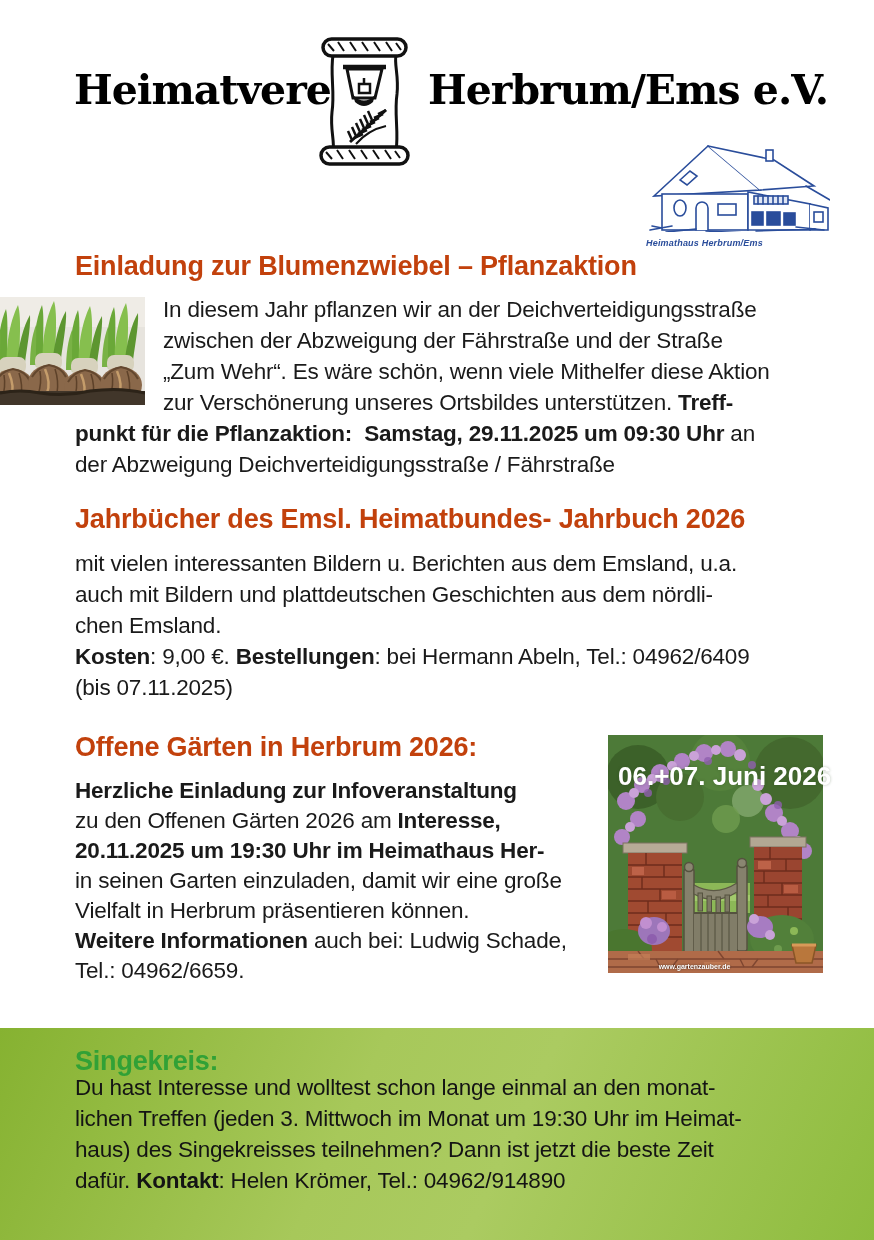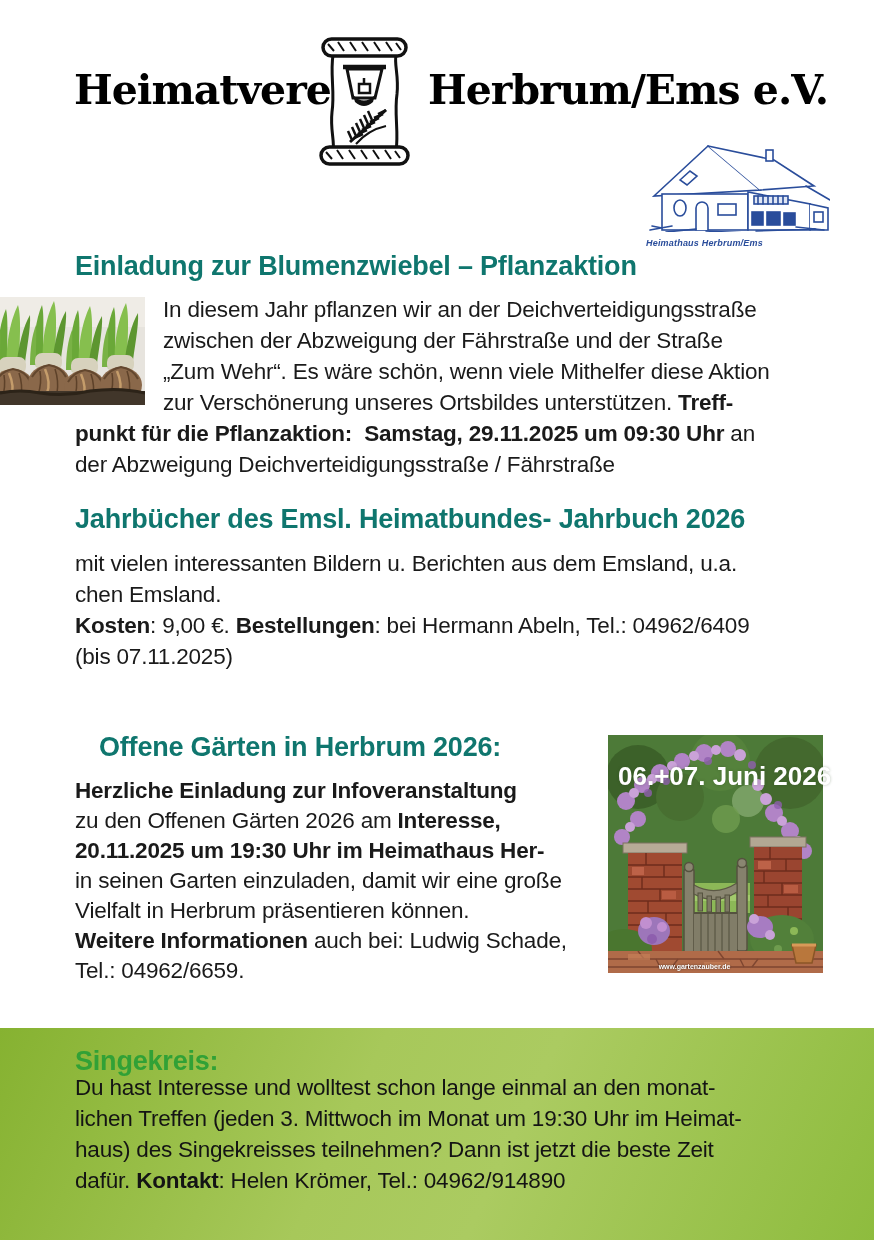--- a/index.html
+++ b/index.html
@@ -17,38 +17,38 @@
   .brand-right{left:428px;top:66px;}
   .logo-scroll{position:absolute;left:316px;top:34px;}
   .house-wrap{position:absolute;left:646px;top:134px;width:184px;}
   .house-caption{
     margin-top:2px;font-size:9px;font-weight:bold;
     font-style:italic;color:#2a4d9b;letter-spacing:.2px;
   }
   
   .green-h{
     position:absolute;left:75px;margin:0;font-size:27px;font-weight:bold;
-    color:#0f766e;white-space:nowrap;letter-spacing:-.2px;
+    color:#c2410c;white-space:nowrap;letter-spacing:-.2px;
   }
   .body{
     position:absolute;left:75px;font-size:22.5px;line-height:31px;
     letter-spacing:-.2px;
   }
   .line{white-space:nowrap;}
   .line .b{font-weight:bold;}
   
   .h-pflanz{top:251px;}
   .body-pflanz{top:294px;}
   .body-pflanz .line.indent{padding-left:88px;}
   .bulbs-photo{position:absolute;left:0;top:297px;}
   
   .h-jahrbuch{top:504px;}
   .body-jahrbuch{top:548px;}
   
-  .h-gaerten{top:732px;margin-left:24px;}
+  .h-gaerten{top:732px;}
   .body-gaerten{top:776px;line-height:30px;}
   .garden-fig{position:absolute;left:608px;top:735px;width:173px;height:238px;margin:0;}
   .garden-fig svg{display:block;}
   .garden-date{
     position:absolute;left:10px;top:26px;color:#ffffff;font-weight:bold;
     font-size:26px;white-space:nowrap;text-shadow:0 0 3px rgba(40,70,30,.35);
   }
   .garden-watermark{
     position:absolute;left:0;right:0;bottom:3px;text-align:center;color:#fff;
     font-size:7px;font-weight:bold;text-shadow:0 0 2px rgba(0,0,0,.6);
@@ -142,20 +142,21 @@
       <div class="line indent"><span>zwischen der Abzweigung der Fährstraße und der Straße</span></div>
       <div class="line indent"><span>„Zum Wehr“. Es wäre schön, wenn viele Mithelfer diese Aktion</span></div>
       <div class="line indent"><span>zur Verschönerung unseres Ortsbildes unterstützen. </span><span class="b">Treff-</span></div>
       <div class="line"><span class="b">punkt für die Pflanzaktion:&nbsp; Samstag, 29.11.2025 um 09:30 Uhr</span><span> an</span></div>
       <div class="line"><span>der Abzweigung Deichverteidigungsstraße / Fährstraße</span></div>
     </div>
 
   <h2 class="green-h h-jahrbuch">Jahrbücher des Emsl. Heimatbundes- Jahrbuch 2026</h2>
   <div class="body body-jahrbuch">
       <div class="line"><span>mit vielen interessanten Bildern u. Berichten aus dem Emsland, u.a.</span></div>
+      <div class="line"><span>auch mit Bildern und plattdeutschen Geschichten aus dem nördli-</span></div>
       <div class="line"><span>chen Emsland.</span></div>
       <div class="line"><span class="b">Kosten</span><span>: 9,00 €. </span><span class="b">Bestellungen</span><span>: bei Hermann Abeln, Tel.: 04962/6409</span></div>
       <div class="line"><span>(bis 07.11.2025)</span></div>
     </div>
 
   <h2 class="green-h h-gaerten">Offene Gärten in Herbrum 2026:</h2>
   <div class="body body-gaerten">
       <div class="line"><span class="b">Herzliche Einladung zur Infoveranstaltung</span></div>
       <div class="line"><span>zu den Offenen Gärten 2026 am </span><span class="b">Interesse,</span></div>
       <div class="line"><span class="b">20.11.2025 um 19:30 Uhr im Heimathaus Her-</span></div>

